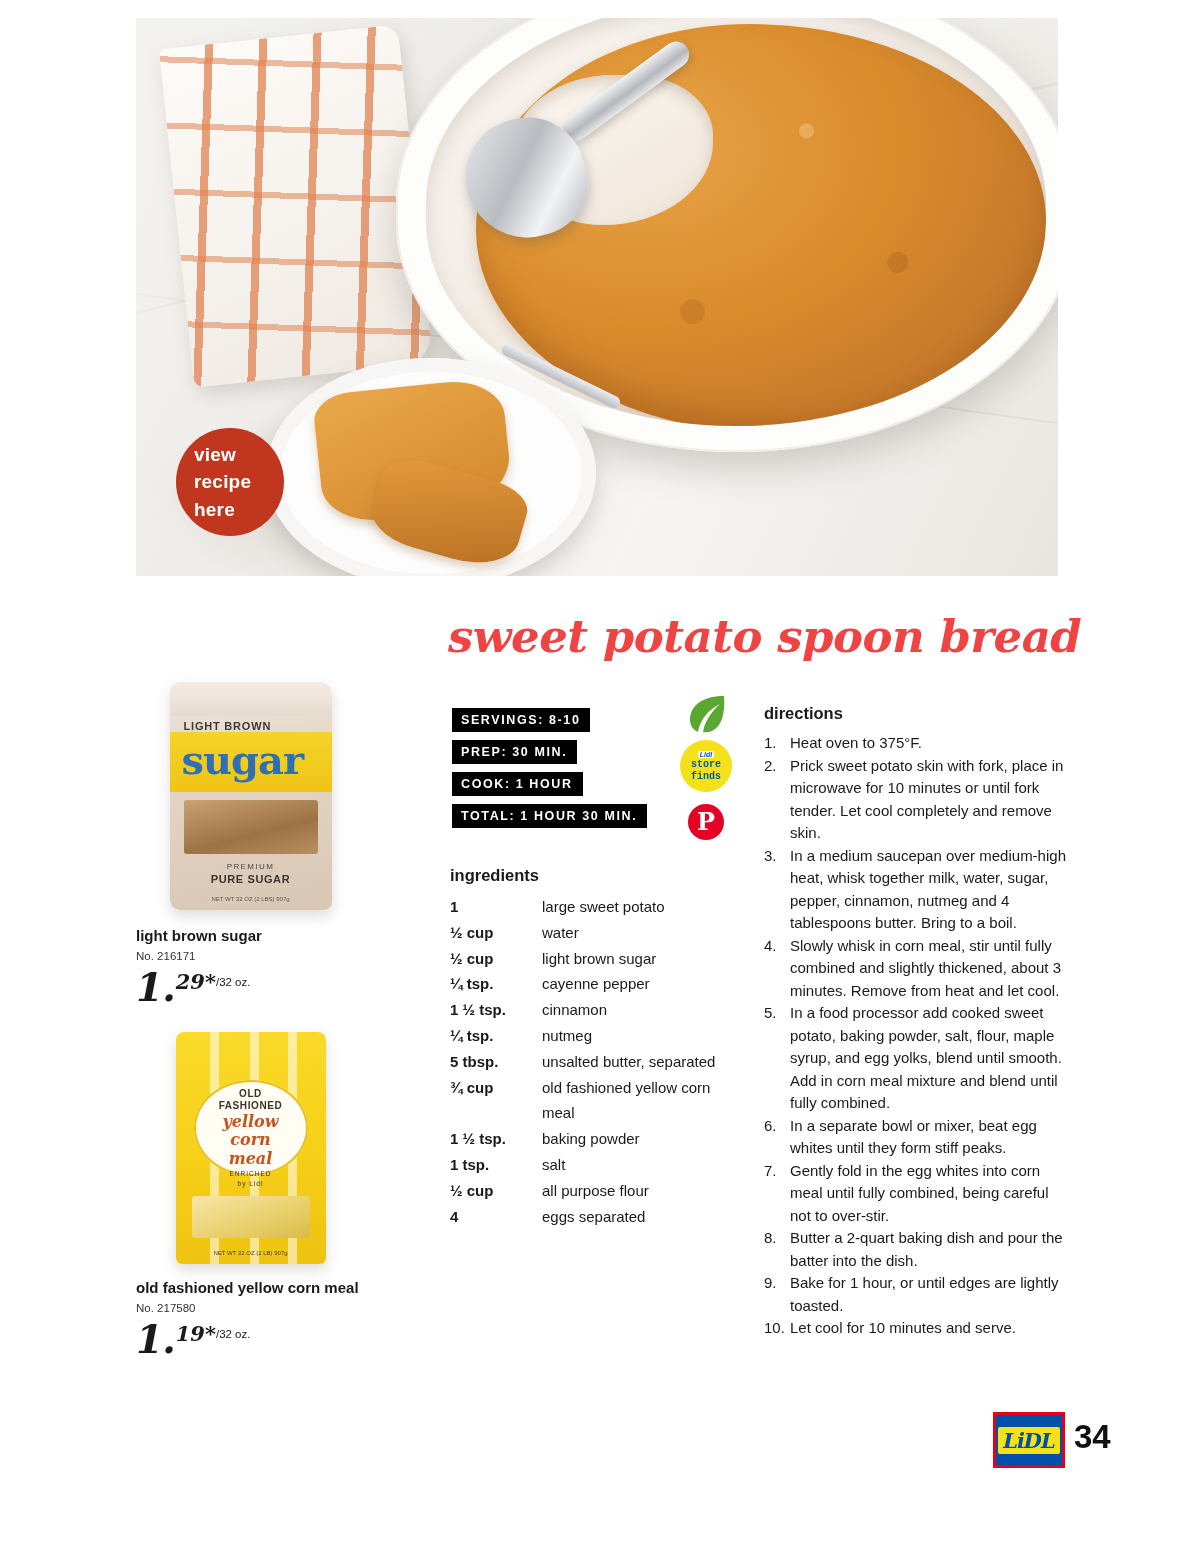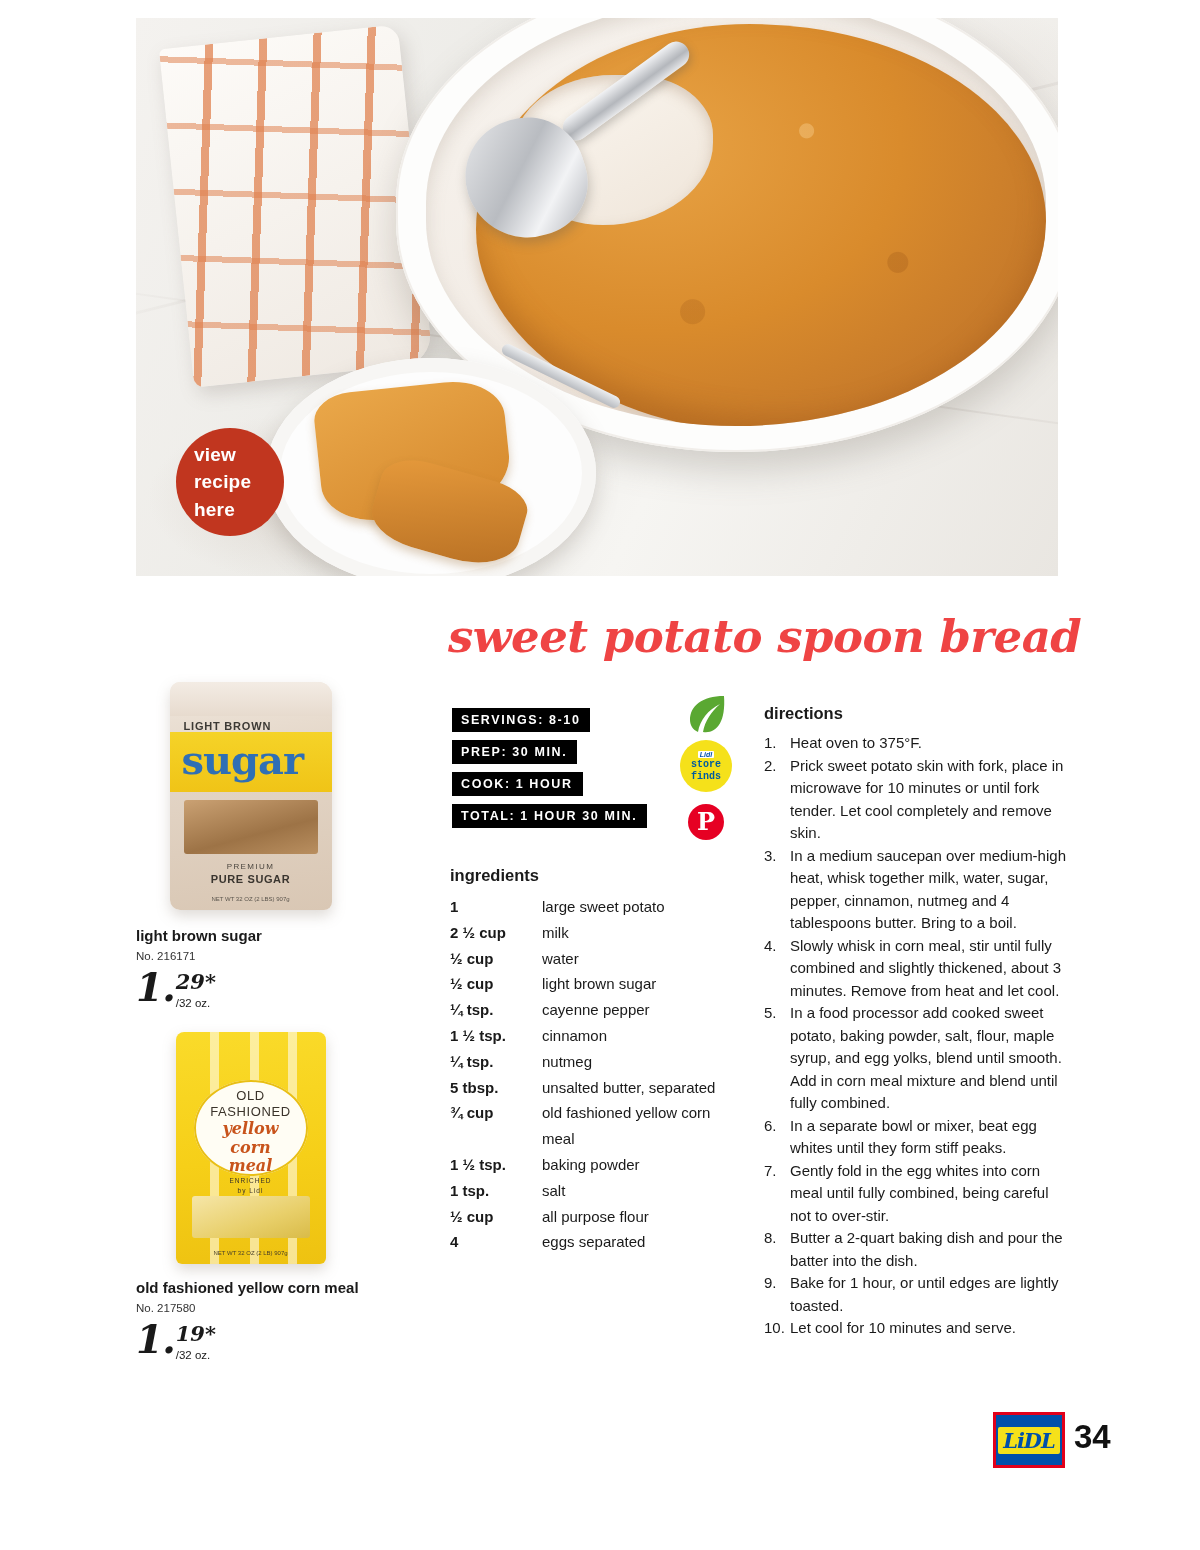--- a/index.html
+++ b/index.html
@@ -261,21 +261,20 @@
   .price-main {
     font-family: "DejaVu Serif", serif;
     font-weight: bold;
     font-style: italic;
     font-size: 39px;
     line-height: .9;
     letter-spacing: -1px;
   }
   .price-cents-wrap {
     display: flex;
-    flex-direction: column;
     margin-left: 1px;
     margin-top: 1px;
   }
   .price-cents {
     font-family: "DejaVu Serif", serif;
     font-weight: bold;
     font-style: italic;
     font-size: 21px;
     line-height: 1;
   }
@@ -391,22 +390,22 @@
     top: 48px;
     height: 96px;
     border-radius: 50%;
     background: #fffdf4;
     box-shadow: inset 0 0 0 2px #e9bf15;
     text-align: center;
     padding-top: 8px;
     box-sizing: border-box;
   }
   .bag-corn .oval .small {
-    font-size: 13px;
-    font-weight: normal;
+    font-size: 10px;
+    font-weight: bold;
     letter-spacing: .6px;
     color: #3a332a;
     line-height: 1.2;
   }
   .bag-corn .oval .script {
     font-family: "DejaVu Serif", serif;
     font-style: italic;
     font-weight: bold;
     font-size: 16px;
     color: #c8531b;
@@ -703,24 +702,20 @@
 </div>
 
 <div class="ingredients">
   <div class="sec-head">ingredients</div>
 
   <div class="ing-row">
       <span class="ing-qty">1</span>
       <span class="ing-name">large sweet potato</span>
     </div>
   <div class="ing-row">
-      <span class="ing-qty">2 ½ cup</span>
-      <span class="ing-name">milk</span>
-    </div>
-  <div class="ing-row">
       <span class="ing-qty">½ cup</span>
       <span class="ing-name">water</span>
     </div>
   <div class="ing-row">
       <span class="ing-qty">½ cup</span>
       <span class="ing-name">light brown sugar</span>
     </div>
   <div class="ing-row">
       <span class="ing-qty">¼ tsp.</span>
       <span class="ing-name">cayenne pepper</span>

